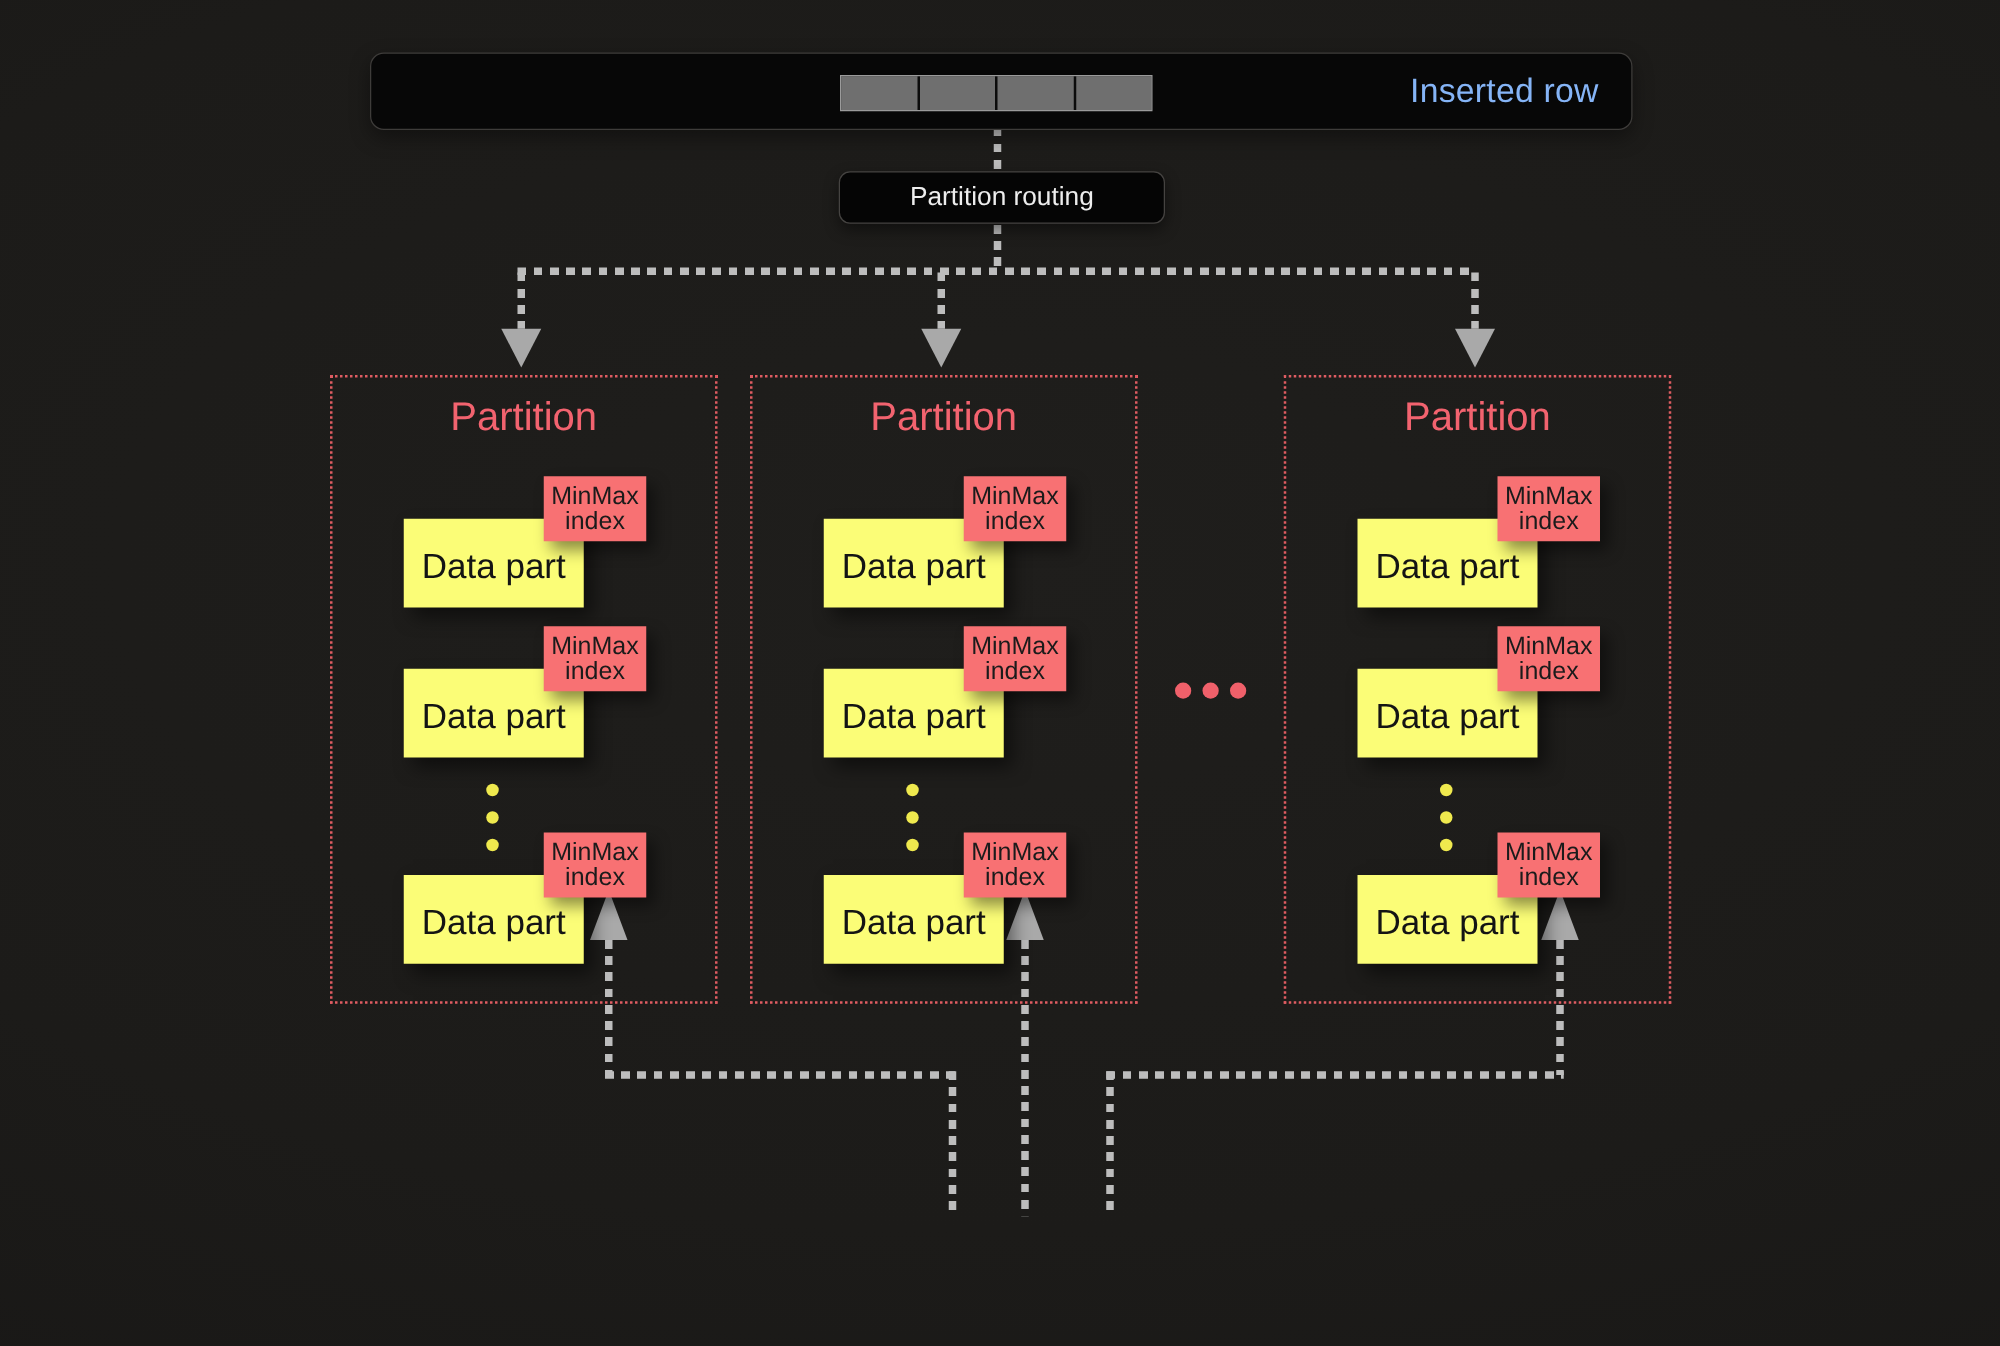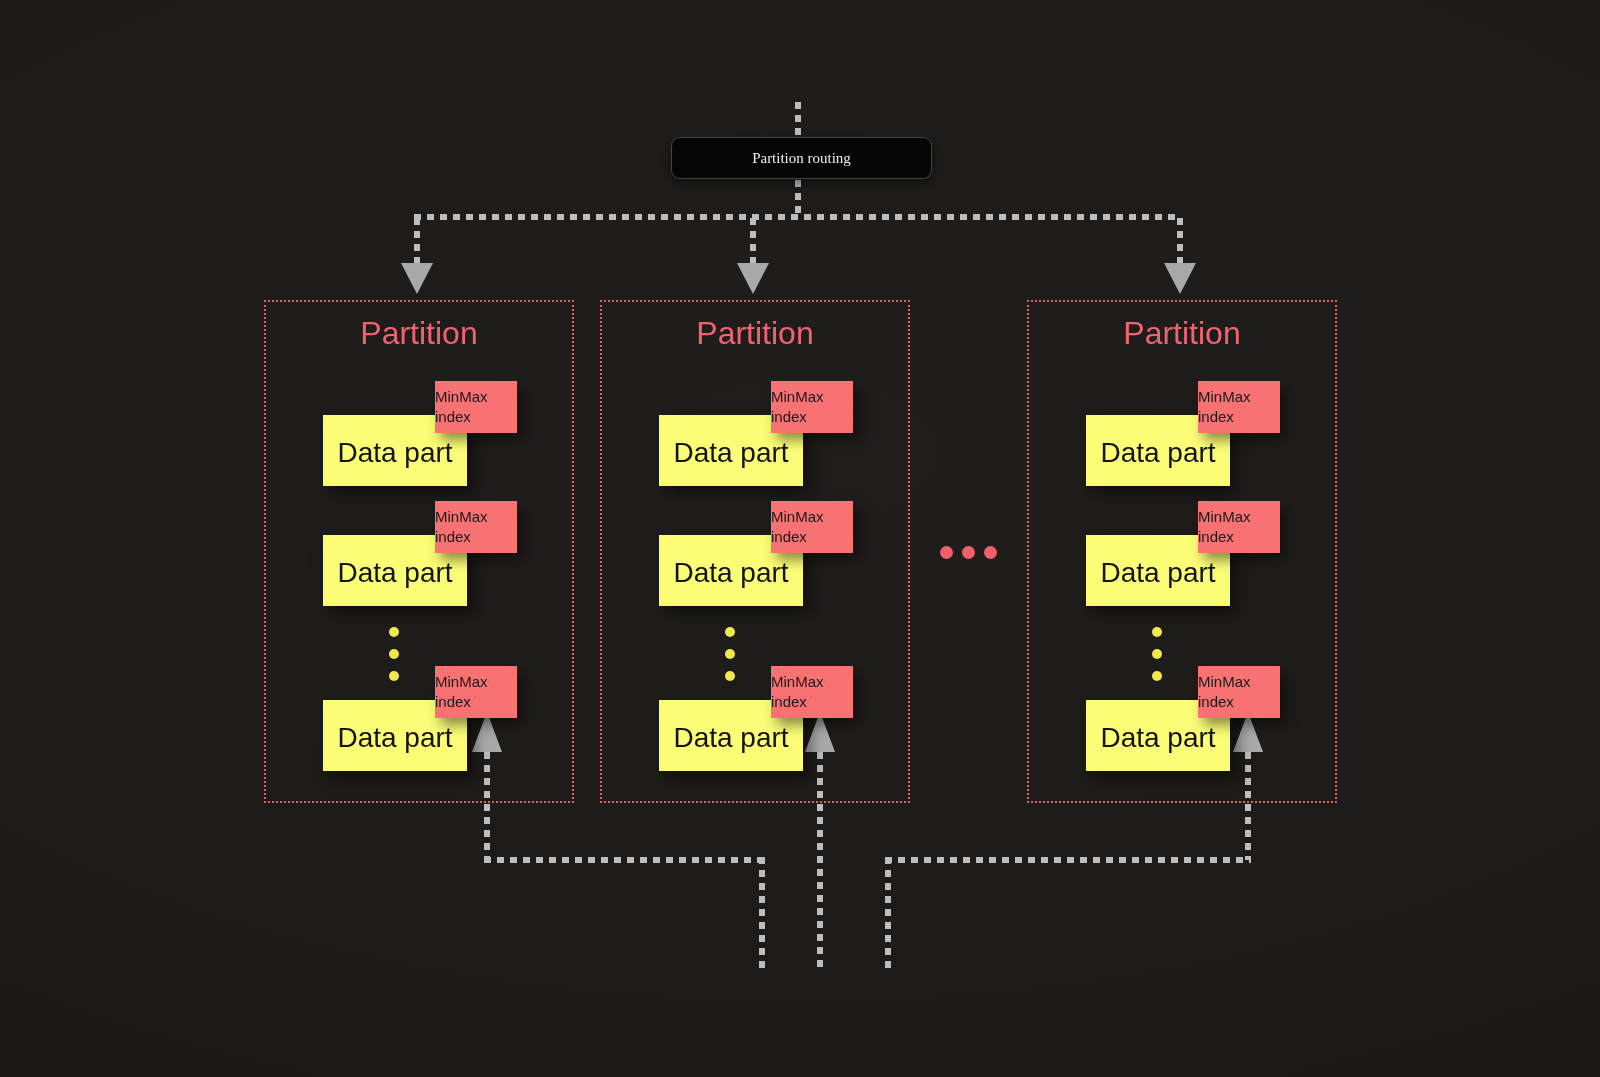--- a/index.html
+++ b/index.html
@@ -21,58 +21,67 @@
   }
   
   .row-bar{
     position:absolute;left:376px;top:18px;width:248px;height:27px;
     background:#0c0c0c;outline:1px solid #9b9b9b;display:flex;gap:2px;
   }
   .row-bar .seg{flex:1;background:#6f6f6f;}
   
   .tag{
     position:absolute;background:#050505;border:1px solid #454341;border-radius:9px;
-    color:#ededed;font-size:15px;display:flex;align-items:center;justify-content:center;
-    box-shadow:0 5px 12px rgba(0,0,0,.45);z-index:5;font-family:Liberation Serif, serif;
+    color:#ededed;font-size:21px;display:flex;align-items:center;justify-content:center;
+    box-shadow:0 5px 12px rgba(0,0,0,.45);z-index:5;
   }
   .routing-tag{left:671px;top:137px;width:259px;height:40px;}
   .pruning-tag{left:693px;top:894px;width:257px;height:41px;}
   
   .dot-v{position:absolute;width:6px;z-index:1;
     background-image:repeating-linear-gradient(to bottom,#bdbdbd 0 7px,transparent 7px 13px);}
   .dot-h{position:absolute;height:6px;z-index:1;
     background-image:repeating-linear-gradient(to right,#bdbdbd 0 7px,transparent 7px 13px);}
   .arrow-down{position:absolute;width:0;height:0;z-index:2;
     border-left:16px solid transparent;border-right:16px solid transparent;border-top:31px solid #a9a9a9;}
   .arrow-up{position:absolute;width:0;height:0;z-index:2;
     border-left:15px solid transparent;border-right:15px solid transparent;border-bottom:40px solid #a9a9a9;}
   
   .partition{position:absolute;top:300px;width:306px;height:499px;border:2px dotted #df5c62;z-index:3;}
   .ptitle{position:absolute;top:13px;left:0;right:0;text-align:center;font-size:32px;color:#f2636f;}
   .dpart{position:absolute;left:57px;width:144px;height:71px;background:#fbfd77;
     box-shadow:7px 8px 14px rgba(0,0,0,.5);display:flex;align-items:center;justify-content:center;}
   .dlabel{font-size:28px;color:#141414;padding-top:4px;}
   .minmax{position:absolute;left:112px;top:-34px;width:82px;height:52px;background:#f87173;
-    color:#1b1b1b;font-size:15px;line-height:20px;display:flex;align-items:center;justify-content:center;
-    text-align:left;box-shadow:6px 7px 12px rgba(0,0,0,.45);}
+    color:#1b1b1b;font-size:20px;line-height:20px;display:flex;align-items:center;justify-content:center;
+    text-align:center;box-shadow:6px 7px 12px rgba(0,0,0,.45);}
   .dp1{top:113px}.dp2{top:233px}.dp3{top:398px}
   .vdots{position:absolute;left:123px;top:325px;display:flex;flex-direction:column;gap:12px;}
   .vdots i{width:10px;height:10px;border-radius:50%;background:#efe94e;}
   .ellipsis{position:absolute;left:940px;top:546px;display:flex;gap:9px;z-index:3;}
   .ellipsis i{width:13px;height:13px;border-radius:50%;background:#f0606a;}
   
   .code{position:absolute;left:34px;top:50%;transform:translateY(-50%);
     font-family:"DejaVu Sans Mono", monospace;font-size:24px;color:#f2f2f2;white-space:pre;}
   .code .kw{color:#ef686c;}
 </style>
 </head>
 <body>
 
 <div class="canvas">
 
+  <div class="panel top-box">
+    <div class="row-bar">
+      <div class="seg"></div>
+      <div class="seg"></div>
+      <div class="seg"></div>
+      <div class="seg"></div>
+    </div>
+    <div class="panel-label">Inserted row</div>
+  </div>
 
   <div class="dot-v" style="left:795px;top:102px;height:117px;"></div>
   <div class="tag routing-tag">Partition routing</div>
   <div class="dot-h" style="left:414px;top:214px;width:766px;"></div>
   <div class="dot-v" style="left:414px;top:218px;height:45px;"></div>
   <div class="dot-v" style="left:750px;top:218px;height:45px;"></div>
   <div class="dot-v" style="left:1177px;top:218px;height:45px;"></div>
   <div class="arrow-down" style="left:401px;top:263px;"></div>
   <div class="arrow-down" style="left:737px;top:263px;"></div>
   <div class="arrow-down" style="left:1164px;top:263px;"></div>

